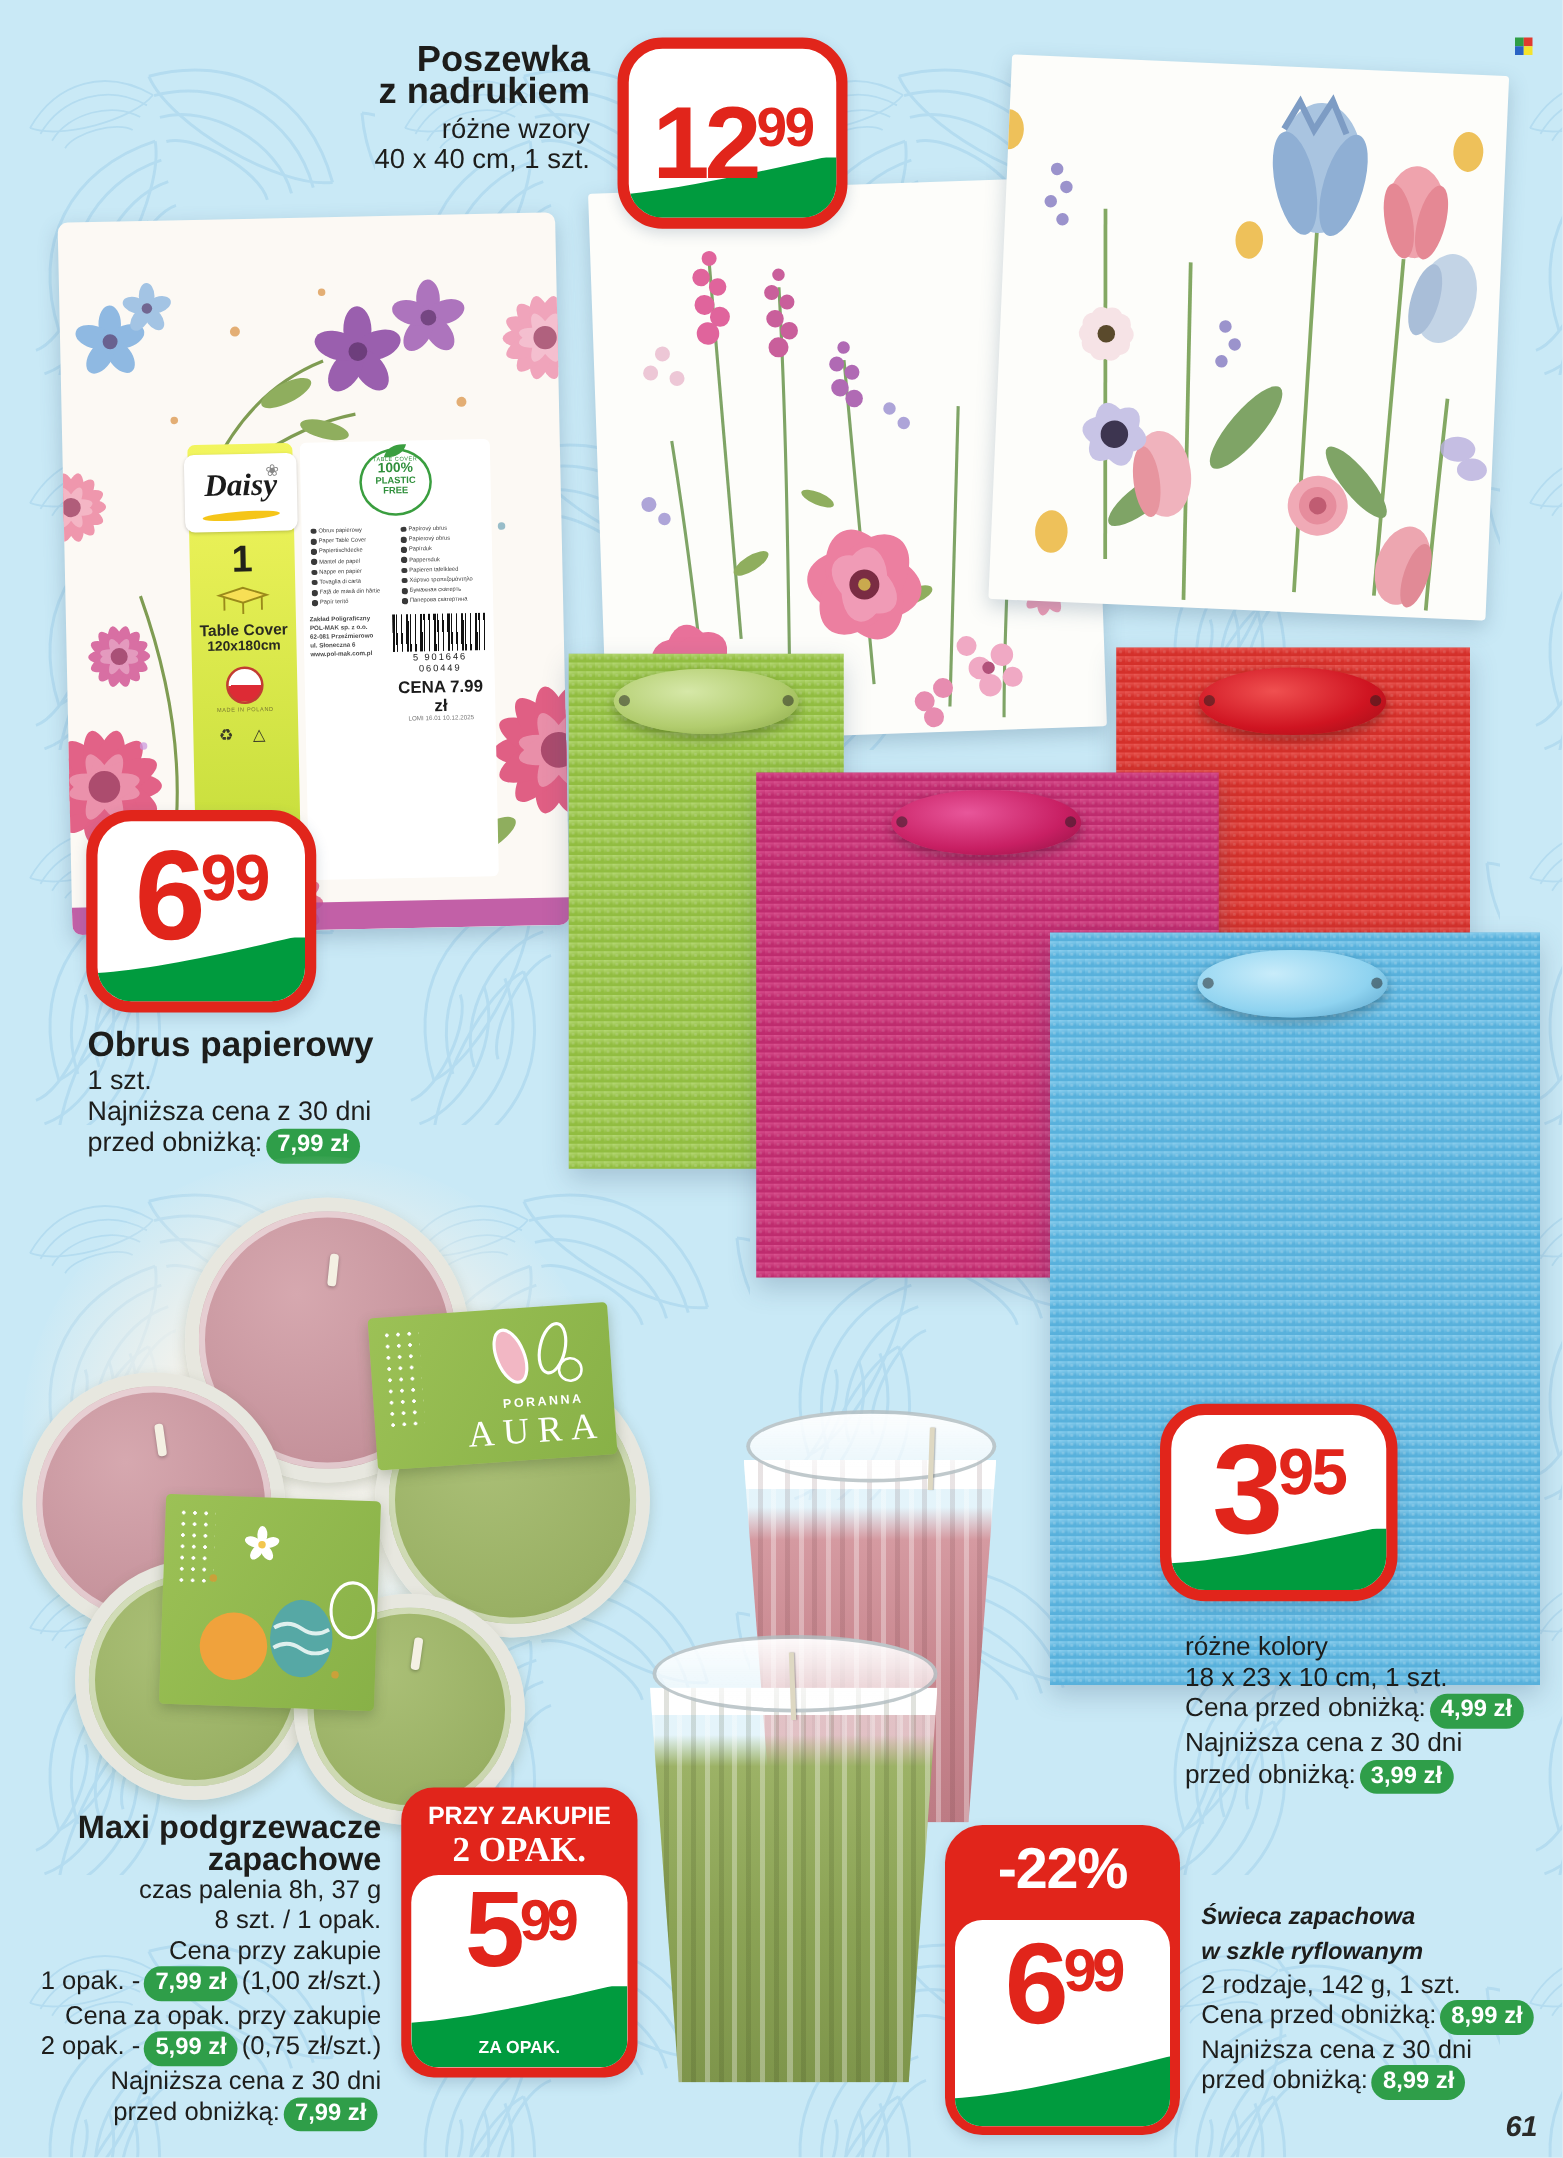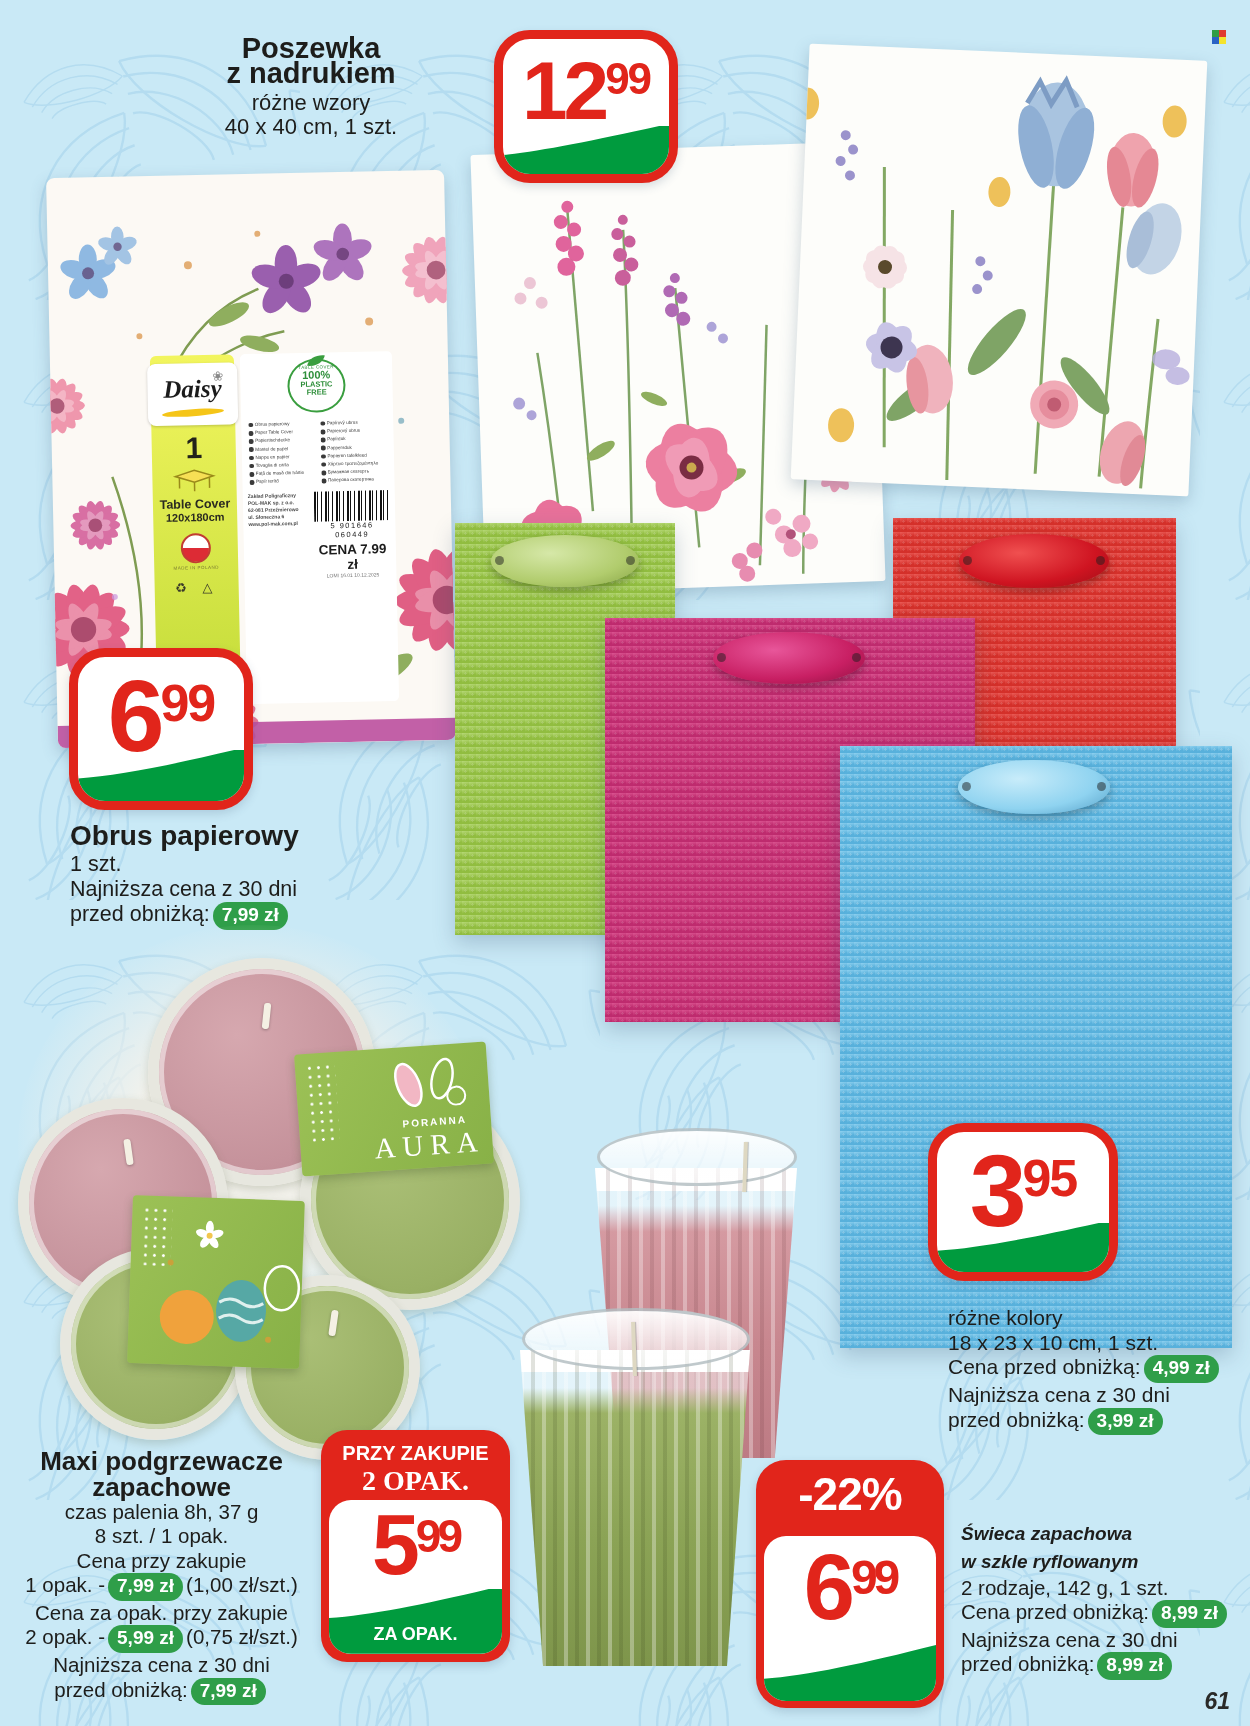--- a/index.html
+++ b/index.html
@@ -13,36 +13,36 @@
 
   
   .pb{position:absolute;box-sizing:border-box;background:#fff;border:9px solid var(--badge_red);
       border-radius:36px;overflow:hidden;box-shadow:0 4px 10px rgba(50,80,110,.18);}
   .pb .swoosh{position:absolute;left:-1px;right:-1px;bottom:-1px;height:36%;width:calc(100% + 2px);}
   .pb .num{position:absolute;inset:0;display:flex;justify-content:center;align-items:flex-start;
            color:var(--badge_red);font-weight:bold;letter-spacing:-4px;}
   .pb .zl{line-height:.92;}
   .pb .gr{line-height:1;letter-spacing:-2px;}
 
-  .pb12 .num{padding-top:14px;}  .pb12 .zl{font-size:82px;} .pb12 .gr{font-size:44px;margin-top:4px;}
+  .pb12 .num{padding-top:14px;margin-top:24px;}  .pb12 .zl{font-size:82px;} .pb12 .gr{font-size:44px;margin-top:4px;}
   .pbL .num{padding-top:13px;}   .pbL .zl{font-size:102px;} .pbL .gr{font-size:52px;margin-top:7px;}
 
   
   .redbadge{position:absolute;background:var(--badge_red);border-radius:30px;
             box-shadow:0 4px 10px rgba(50,80,110,.2);}
   .redbadge .ip{position:absolute;background:#fff;border-radius:22px;overflow:hidden;}
   .redbadge .ip .swoosh{position:absolute;left:0;right:0;bottom:0;width:100%;}
   .redbadge .num{position:absolute;left:0;right:0;top:0;display:flex;justify-content:center;
                  color:var(--badge_red);font-weight:bold;letter-spacing:-4px;}
   .wtxt{color:#fff;font-weight:bold;text-align:center;line-height:1.15;}
 
   
   .tb{position:absolute;}
   .ttl{font-weight:bold;}
-  .rt{text-align:center;}
+  .rt{text-align:right;}
   .pill{display:inline-block;background:var(--pill_green);color:#fff;font-weight:bold;
         font-size:19px;line-height:1.2;padding:2px 9px 3px;border-radius:15px;margin:0 3px;}
 
   .poszewka-tb{left:150px;top:36px;width:322px;}
   .poszewka-tb .ttl{font-size:29px;line-height:25px;}
   .poszewka-tb .ln{font-size:22px;line-height:24px;}
   .poszewka-tb .sp{height:5px;}
 
   .obrus-tb{left:70px;top:820px;width:420px;}
   .obrus-tb .ttl{font-size:28px;line-height:32px;}
@@ -662,21 +662,21 @@
     <div class="wtxt" style="font-size:20px;margin-top:12px;">PRZY ZAKUPIE</div>
     <div class="wtxt" style="font-size:28px;font-family:Liberation Serif, serif;">2 OPAK.</div>
     <div class="ip" style="left:8px;right:8px;top:70px;bottom:8px;">
       <svg class="swoosh" style="height:42%;" viewBox="0 0 100 40" preserveAspectRatio="none">
         <path d="M0,18 C25,16 58,9 100,-2 L100,40 L0,40 Z" fill="var(--badge_green)"></path>
       </svg>
       <div class="num" style="padding-top:4px;">
         <span class="zl" style="font-size:86px;line-height:.95;">5</span>
           <span class="gr" style="font-size:46px;margin-top:5px;">99</span>
       </div>
-      <div class="wtxt" style="position:absolute;left:0;right:0;bottom:9px;font-size:18px;">ZA OPAK.</div>
+      <div class="wtxt" style="position:absolute;left:0;right:0;bottom:9px;font-size:14px;">ZA OPAK.</div>
     </div>
   </div>
 
   <div class="tb rt maxi-tb">
     <div class="ttl">Maxi podgrzewacze</div>
     <div class="ttl">zapachowe</div>
     <div class="ln">czas palenia 8h, 37 g</div>
     <div class="ln">8 szt. / 1 opak.</div>
     <div class="ln">Cena przy zakupie</div>
     <div class="ln"><span>1 opak. -</span><span class="pill">7,99 zł</span><span>(1,00 zł/szt.)</span></div>

